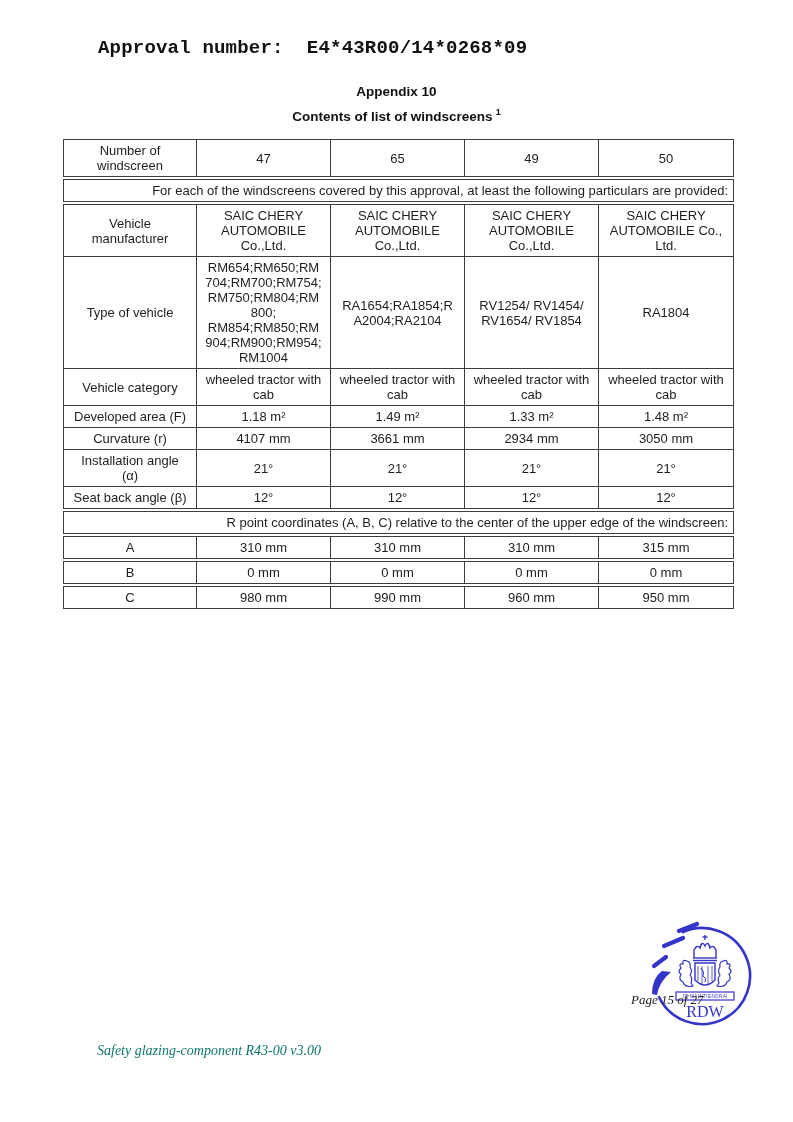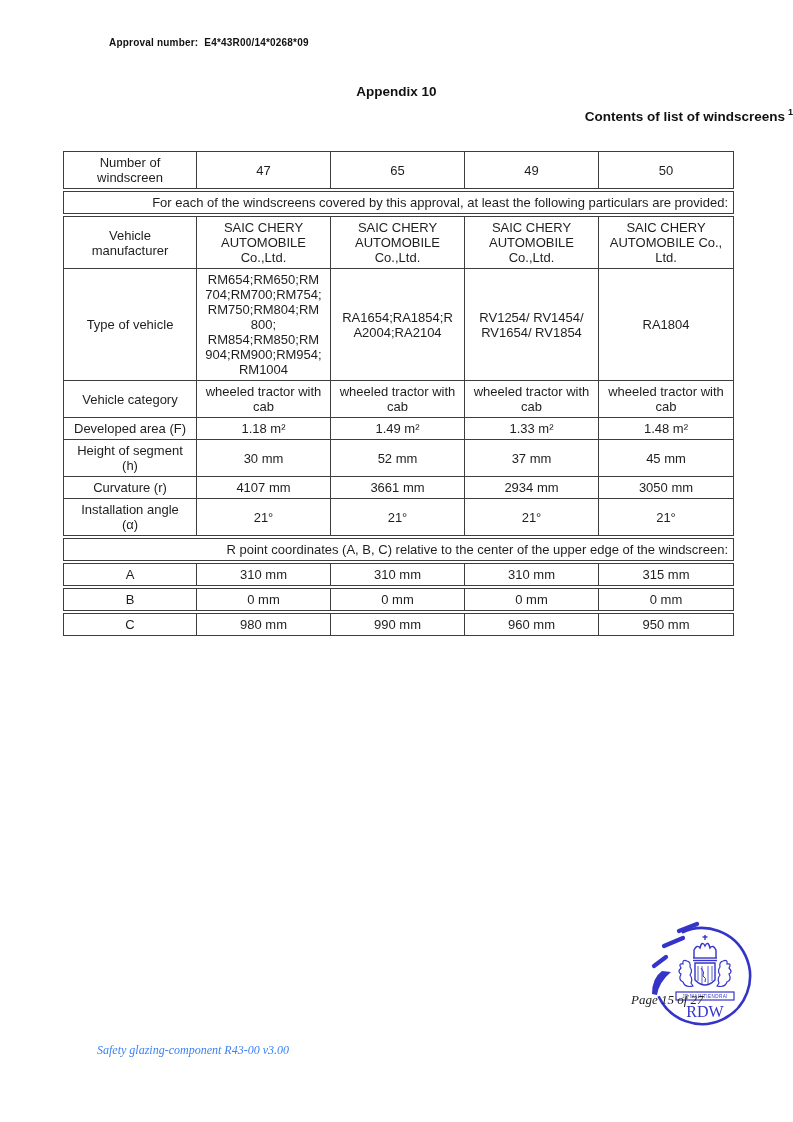--- a/index.html
+++ b/index.html
@@ -5,53 +5,53 @@
   html,body{margin:0;padding:0;background:#ffffff;}
   .page{
     position:relative;
     width:793px;height:1122px;
     background:#ffffff;
     font-family:"Liberation Sans","DejaVu Sans",sans-serif;
     color:#1e1e1e;
     overflow:hidden;
   }
   .approval{
-    position:absolute;left:109px;top:37px;
-    font-family:Liberation Sans, sans-serif;
-    font-weight:bold;font-size:10px;letter-spacing:.2px;
+    position:absolute;left:98px;top:37px;
+    font-family:Liberation Mono, monospace;
+    font-weight:bold;font-size:19px;letter-spacing:.2px;
     white-space:pre;color:#111;
   }
   .title-appendix{
     position:absolute;top:84px;left:0;width:100%;
     text-align:center;font-weight:bold;font-size:13.5px;color:#111;
   }
   .title-contents{
     position:absolute;top:107px;left:0;width:100%;
-    text-align:right;font-weight:bold;font-size:13.5px;color:#111;
+    text-align:center;font-weight:bold;font-size:13.5px;color:#111;
   }
   .title-contents sup{font-size:9px;margin-left:3px;}
-  .tablewrap{position:absolute;left:63px;top:139px;width:630px;margin-top:12px;}
+  .tablewrap{position:absolute;left:63px;top:139px;width:630px;}
   table{border-collapse:collapse;table-layout:fixed;width:670px;}
   table + table{margin-top:2px;}
   col.c0{width:133px;}
   col.c1,col.c2,col.c3{width:134px;}
   col.c4{width:135px;}
   td{
     border:1px solid #3d3d3d;
     font-size:13px;line-height:15px;
     text-align:center;vertical-align:middle;
     padding:3px 3px;
     white-space:pre-line;
     color:#1e1e1e;
   }
   td.note{text-align:right;padding:3px 5px;white-space:normal;}
   .footer-left{
     position:absolute;left:97px;top:1043px;
     font-family:"Liberation Serif","DejaVu Serif",serif;
-    font-style:italic;font-size:12px;color:#3b82f6;
+    font-style:italic;font-size:14px;color:#0f766e;
   }
   .footer-right{
     position:absolute;left:631px;top:992px;
     font-family:"Liberation Serif","DejaVu Serif",serif;
     font-style:italic;font-size:13px;color:#222;
   }
   .logo{position:absolute;left:645px;top:916px;width:112px;height:120px;}
   .logo svg{width:112px;height:120px;display:block;}
 </style>
 </head>
@@ -153,41 +153,40 @@
 cab</td>
       </tr>
       <tr>
         <td>Developed area (F)</td>
         <td>1.18 m²</td>
         <td>1.49 m²</td>
         <td>1.33 m²</td>
         <td>1.48 m²</td>
       </tr>
       <tr>
-        <td>Height of segment
-(h)</td>
-        <td>30 mm</td>
-        <td>52 mm</td>
-        <td>37 mm</td>
-        <td>45 mm</td>
-      </tr>
-      <tr>
         <td>Curvature (r)</td>
         <td>4107 mm</td>
         <td>3661 mm</td>
         <td>2934 mm</td>
         <td>3050 mm</td>
       </tr>
       <tr>
         <td>Installation angle
 (α)</td>
         <td>21°</td>
         <td>21°</td>
         <td>21°</td>
         <td>21°</td>
+      </tr>
+      <tr>
+        <td>Seat back angle (β)</td>
+        <td>12°</td>
+        <td>12°</td>
+        <td>12°</td>
+        <td>12°</td>
       </tr>
     </tbody>
       </table>
 
     <table>
       <colgroup>
           <col class="c0">
           <col class="c1">
           <col class="c2">
           <col class="c3">

